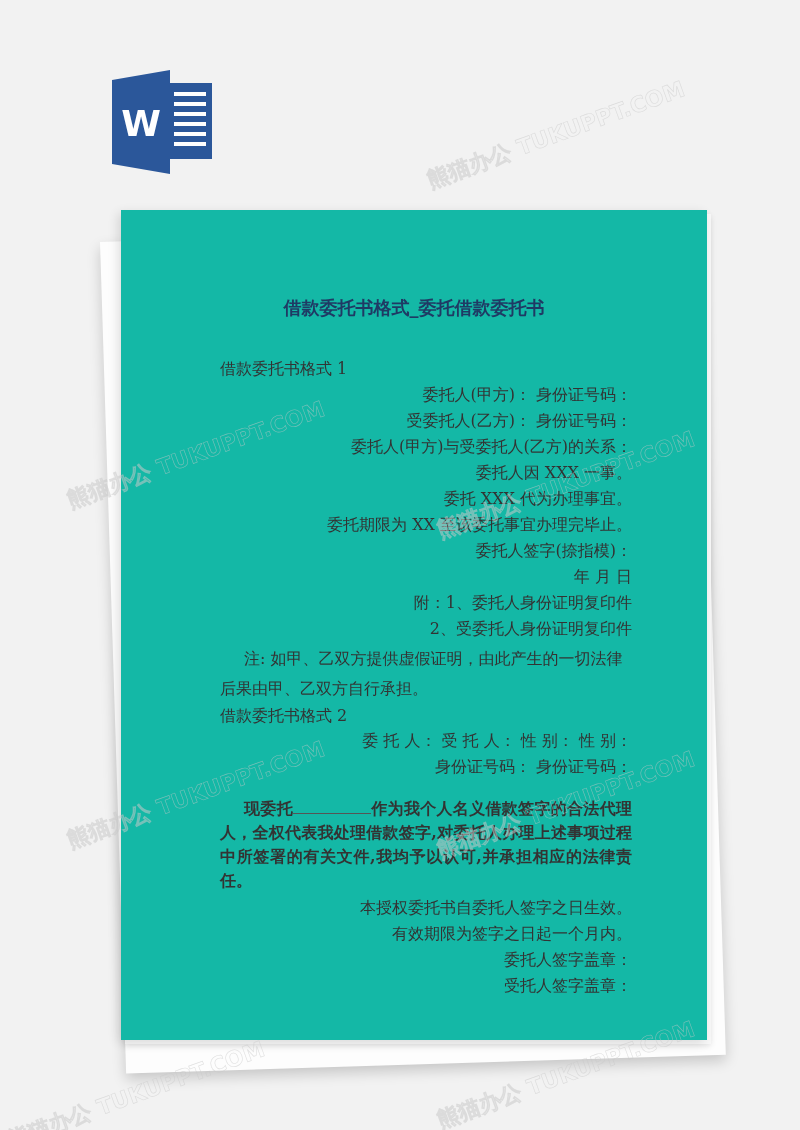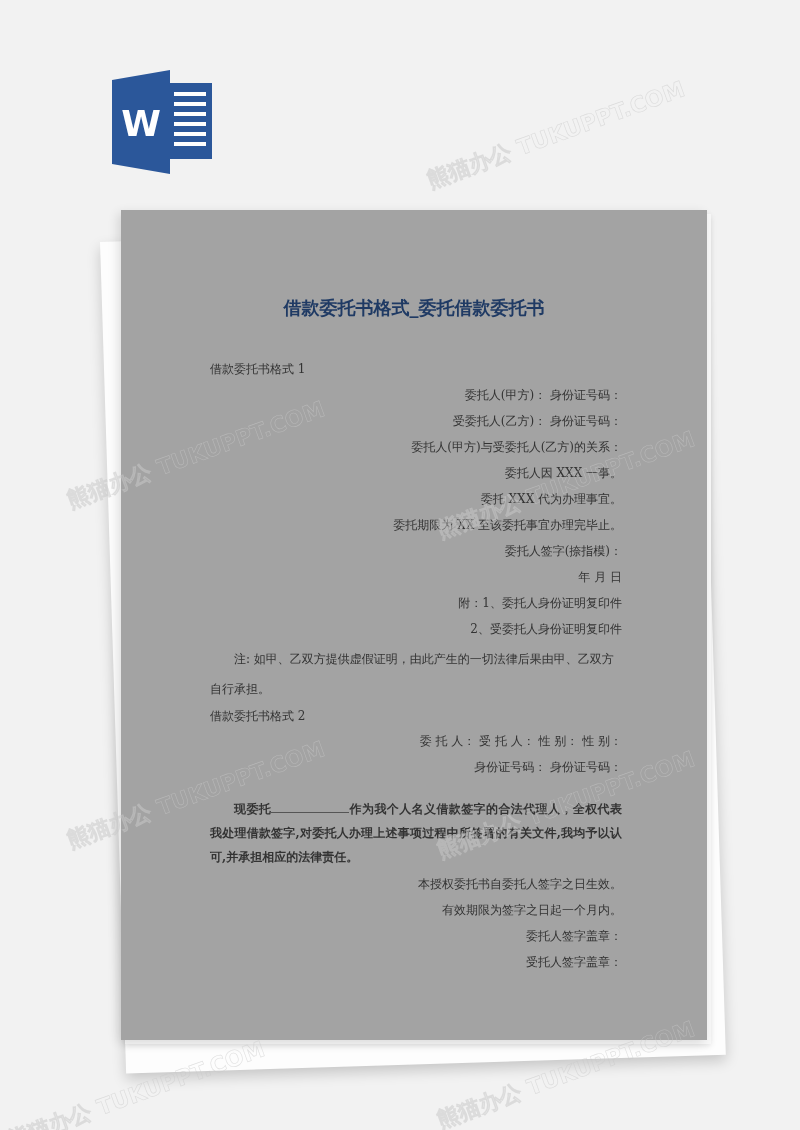--- a/index.html
+++ b/index.html
@@ -27,31 +27,31 @@
       transform-origin: left top;
       box-shadow: 0 6px 14px rgba(0,0,0,0.18);
     }
     .page-mid {
       position: absolute; left: 125px; top: 214px; width: 586px; height: 830px;
       background: #f8f8f8;
       box-shadow: 0 2px 6px rgba(0,0,0,0.10);
     }
     .page {
       position: absolute; left: 121px; top: 210px; width: 586px; height: 830px;
-      background: #a3a3a3;
+      background: #14b8a6;
       box-shadow: -3px 3px 10px rgba(0,0,0,0.12);
     }
     .page-heading {
       position: absolute; left: 0; top: 86px; width: 586px; text-align: center;
       font-size: 18px; font-weight: bold; color: #1f3a64;
       font-family: "DejaVu Sans", sans-serif;
     }
     .body-text {
-      position: absolute; left: 89px; top: 146px; width: 412px;
-      font-family: "DejaVu Serif", serif; font-size: 12px; color: #333;
+      position: absolute; left: 99px; top: 146px; width: 412px;
+      font-family: "DejaVu Serif", serif; font-size: 16px; color: #333;
     }
     .line { height: 26px; line-height: 26px; white-space: nowrap; }
     .indent { padding-left: 24px; text-align: right; }
     .para { line-height: 24px; text-indent: 24px; white-space: normal; text-align: justify; }
     .wrap { line-height: 30px; white-space: normal; text-indent: 24px; }
     .blank { display: inline-block; width: 78px; border-bottom: 1px solid #555; height: 12px; vertical-align: baseline; }
     .watermark {
       position: absolute; font-family: "DejaVu Sans", sans-serif; font-size: 22px;
       font-weight: bold; color: transparent; -webkit-text-stroke: 0.6px rgba(200,200,200,0.55);
       transform: rotate(-20deg); white-space: nowrap; pointer-events: none;

